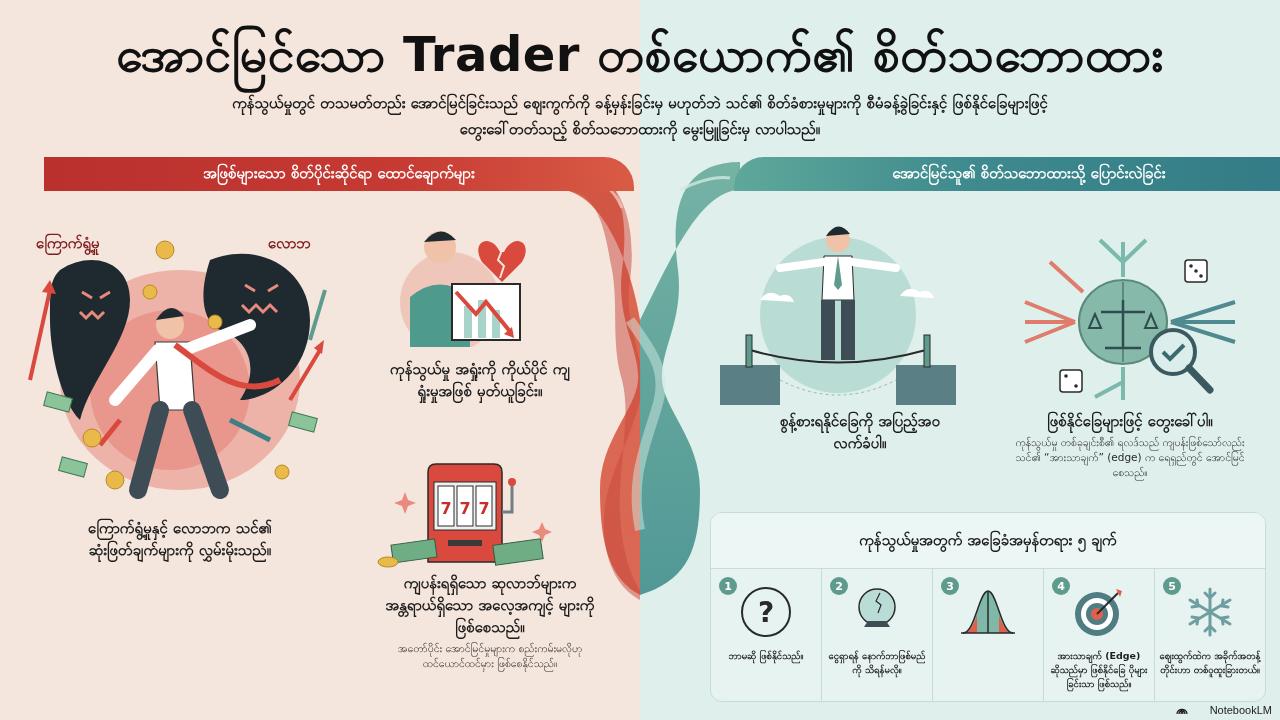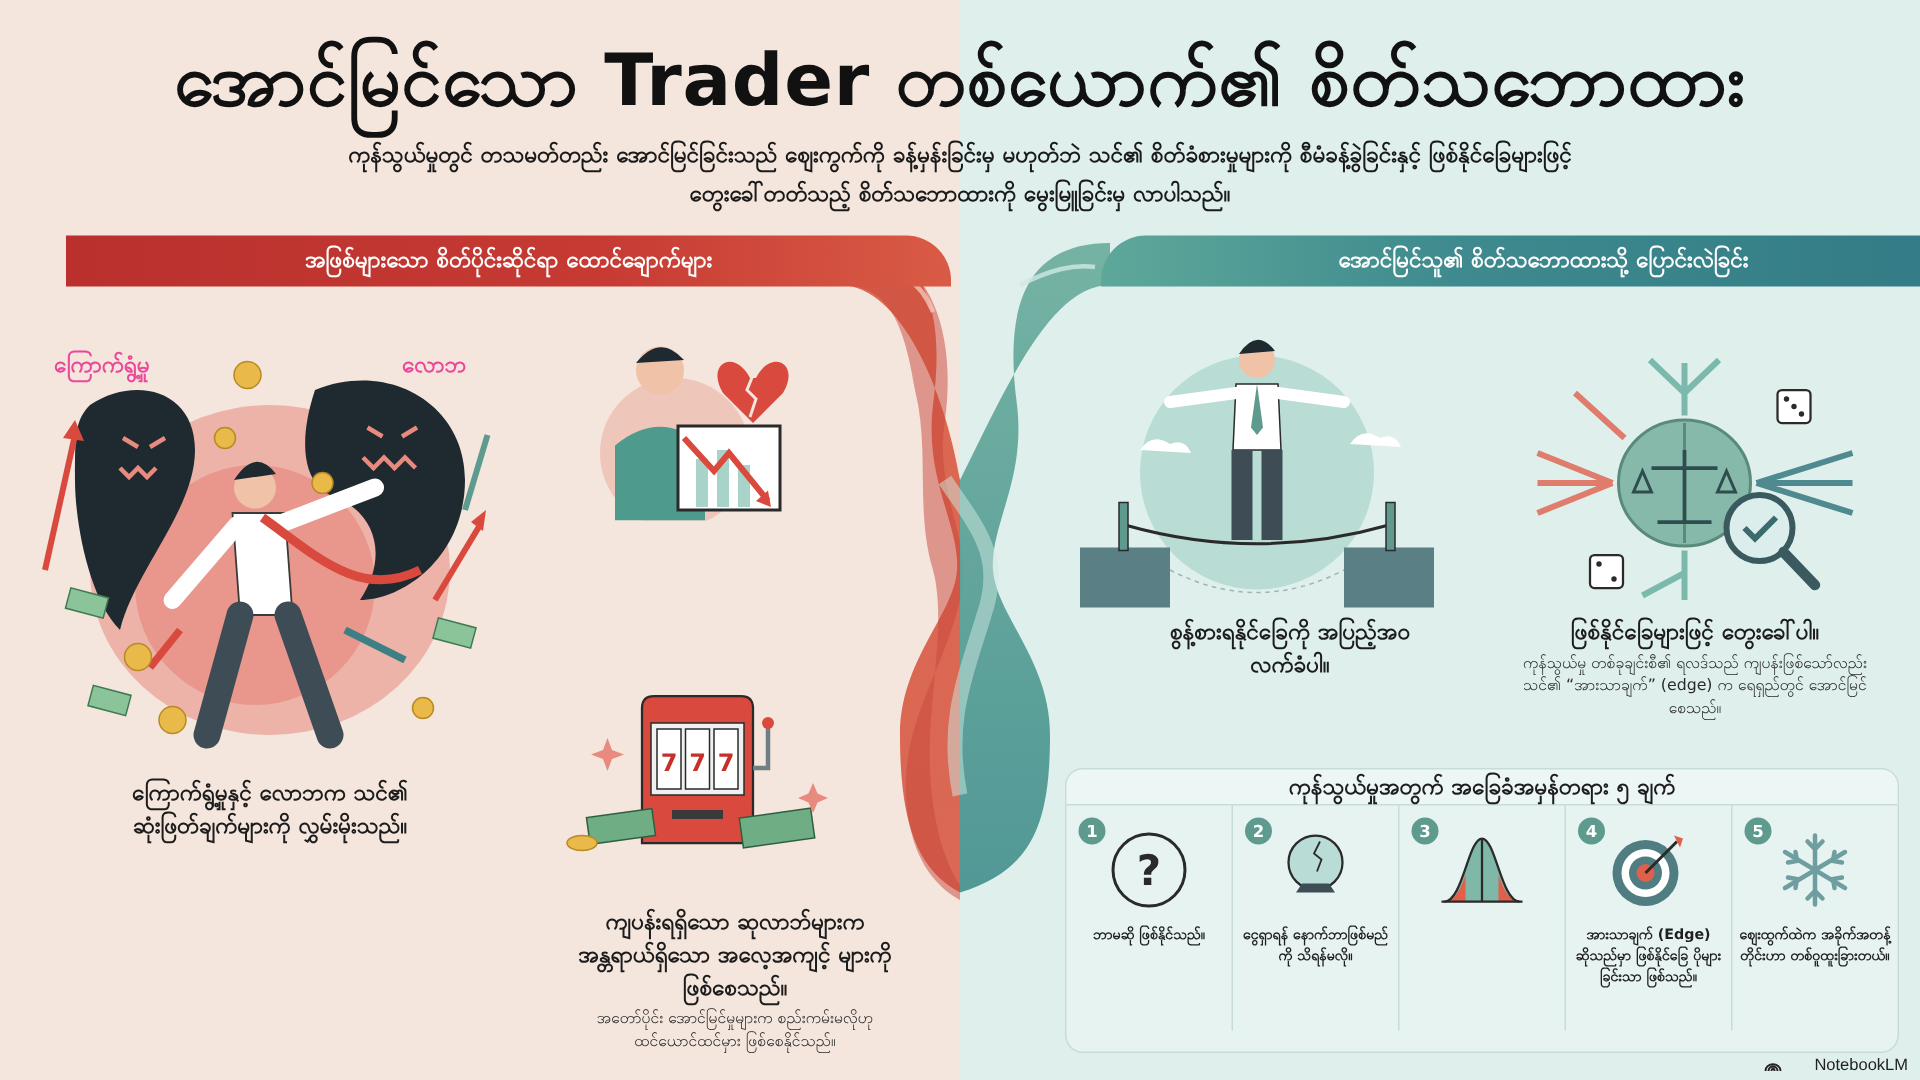--- a/index.html
+++ b/index.html
@@ -21,24 +21,24 @@
   .banner-left { left:0; width:590px; background:linear-gradient(90deg,#b9302d 0%, #c63a33 60%, #d95b45 100%); border-radius:0 30px 0 0; }
   .banner-right { left:690px; width:590px; background:linear-gradient(90deg,#5ea89a 0%, #3e8a8e 40%, #327a86 100%); border-radius:30px 0 0 0; }
 
   .flow { position:absolute; left:560px; top:150px; width:180px; height:570px; z-index:1; }
 
   .panel-text { position:absolute; text-align:center; z-index:3; }
   .h-strong { font-weight:bold; font-size:15px; line-height:22px; color:#1c1c1c; }
   .h-small { font-size:10.5px; line-height:15px; color:#2a2a2a; margin-top:3px; }
 
   .illus { position:absolute; z-index:2; }
-  .label-float { position:absolute; font-weight:bold; font-size:15px; color:#ec4899; z-index:3; }
+  .label-float { position:absolute; font-weight:bold; font-size:15px; color:#7f1d1d; z-index:3; }
 
   .principles { position:absolute; left:710px; top:512px; width:556px; height:190px; background:#e6f3f0; border:1px solid #c7dcd8; border-radius:12px; z-index:3; overflow:hidden; }
-  .principles-title { height:24px; display:flex; align-items:center; justify-content:center; font-weight:bold; font-size:15px; border-bottom:1px solid #c7dcd8; background:#ecf6f4; }
+  .principles-title { height:56px; display:flex; align-items:center; justify-content:center; font-weight:bold; font-size:15px; border-bottom:1px solid #c7dcd8; background:#ecf6f4; }
   .principles-row { display:flex; height:150px; }
   .principle { flex:1; border-right:1px solid #c7dcd8; position:relative; text-align:center; padding-top:52px; }
   .principle:last-child { border-right:none; }
   .num { position:absolute; left:8px; top:8px; width:18px; height:18px; border-radius:50%; background:#5e9b8e; color:#fff; font-size:11px; font-weight:bold; display:flex; align-items:center; justify-content:center; }
   .p-icon { position:absolute; left:50%; top:16px; transform:translateX(-50%); width:54px; height:54px; }
   .p-text { position:absolute; left:4px; right:4px; top:80px; font-size:9.5px; line-height:14px; color:#1f1f1f; font-weight:bold; }
 
   .brand { position:absolute; right:8px; bottom:4px; font-size:11px; font-family:"Liberation Sans", sans-serif; color:#222; display:flex; align-items:center; gap:22px; z-index:4; }
   .brand .logo { width:12px; height:10px; }
 </style>
@@ -140,20 +140,21 @@
   <g>
     <rect x="62" y="62" width="68" height="56" fill="#ffffff" stroke="#2a2a2a" stroke-width="2"></rect>
     <rect x="74" y="84" width="8" height="32" fill="#a8d3c9"></rect>
     <rect x="88" y="78" width="8" height="38" fill="#a8d3c9"></rect>
     <rect x="102" y="88" width="8" height="28" fill="#a8d3c9"></rect>
     <path d="M66 70 L 86 92 L 96 80 L 122 112" stroke="#d9493d" stroke-width="4" fill="none"></path>
     <path d="M114 112 l10 4 -2 -11 z" fill="#d9493d"></path>
   </g>
 </svg>
 <div class="panel-text" style="left:360px; top:358px; width:240px;">
+  <div class="h-strong" style="padding:0 30px;">ကုန်သွယ်မှု အရှုံးကို ကိုယ်ပိုင် ကျရှုံးမှုအဖြစ် မှတ်ယူခြင်း။</div>
 </div>
 
 <svg class="illus" style="left:370px; top:462px;" width="220" height="110" viewBox="0 0 220 110">
   <path d="M58 10 Q 58 2 66 2 L 124 2 Q 132 2 132 10 L 132 100 L 58 100 Z" fill="#d9493d" stroke="#2a2a2a" stroke-width="1.5"></path>
   <rect x="64" y="20" width="62" height="48" fill="#eef1ef" stroke="#2a2a2a"></rect>
   <rect x="68" y="24" width="16" height="40" fill="#fff" stroke="#2a2a2a"></rect>
   <rect x="87" y="24" width="16" height="40" fill="#fff" stroke="#2a2a2a"></rect>
   <rect x="106" y="24" width="16" height="40" fill="#fff" stroke="#2a2a2a"></rect>
   <text x="76" y="52" text-anchor="middle" font-family="DejaVu Sans, sans-serif" font-weight="bold" font-size="16" fill="#c6302b">7</text>
   <text x="95" y="52" text-anchor="middle" font-family="DejaVu Sans, sans-serif" font-weight="bold" font-size="16" fill="#c6302b">7</text>
@@ -163,21 +164,21 @@
   <circle cx="142" cy="20" r="4" fill="#d9493d"></circle>
   <g>
     <rect x="22" y="80" width="44" height="18" fill="#6fae84" stroke="#2e5f42" transform="rotate(-8 44 89)"></rect>
     <rect x="124" y="80" width="48" height="20" fill="#6fae84" stroke="#2e5f42" transform="rotate(-8 148 90)"></rect>
   </g>
   <ellipse cx="18" cy="100" rx="10" ry="5" fill="#e9b94a" stroke="#b88a22"></ellipse>
   <path d="M35 30 l3 8 8 3 -8 3 -3 8 -3 -8 -8 -3 8 -3 z" fill="#e88a7e"></path>
   <path d="M172 60 l3 7 7 3 -7 3 -3 7 -3 -7 -7 -3 7 -3 z" fill="#e88a7e"></path>
 </svg>
 <div class="panel-text" style="left:360px; top:572px; width:260px;">
-  <div class="h-strong" style="padding:0 20px;margin-top:31px;">ကျပန်းရရှိသော ဆုလာဘ်များက အန္တရာယ်ရှိသော အလေ့အကျင့် များကို ဖြစ်စေသည်။</div>
+  <div class="h-strong" style="padding:0 20px;">ကျပန်းရရှိသော ဆုလာဘ်များက အန္တရာယ်ရှိသော အလေ့အကျင့် များကို ဖြစ်စေသည်။</div>
   <div class="h-small" style="padding:0 10px;">အတော်ပိုင်း အောင်မြင်မှုများက စည်းကမ်းမလိုဟု ထင်ယောင်ထင်မှား ဖြစ်စေနိုင်သည်။</div>
 </div>
 
 <svg class="illus" style="left:710px; top:210px;" width="250" height="200" viewBox="0 0 250 200">
   <circle cx="128" cy="105" r="78" fill="#a9d4ca" opacity="0.7"></circle>
   <path d="M50 90 q8 -12 20 -4 q10 -4 14 6 z" fill="#ffffff"></path>
   <path d="M190 86 q8 -12 20 -4 q10 -4 14 6 z" fill="#ffffff"></path>
   <circle cx="128" cy="30" r="12" fill="#f0c2a8"></circle>
   <path d="M116 26 q12 -18 24 -2" fill="#1f2a30"></path>
   <path d="M114 46 L 142 46 L 144 90 L 112 90 Z" fill="#ffffff" stroke="#2a2a2a"></path>

